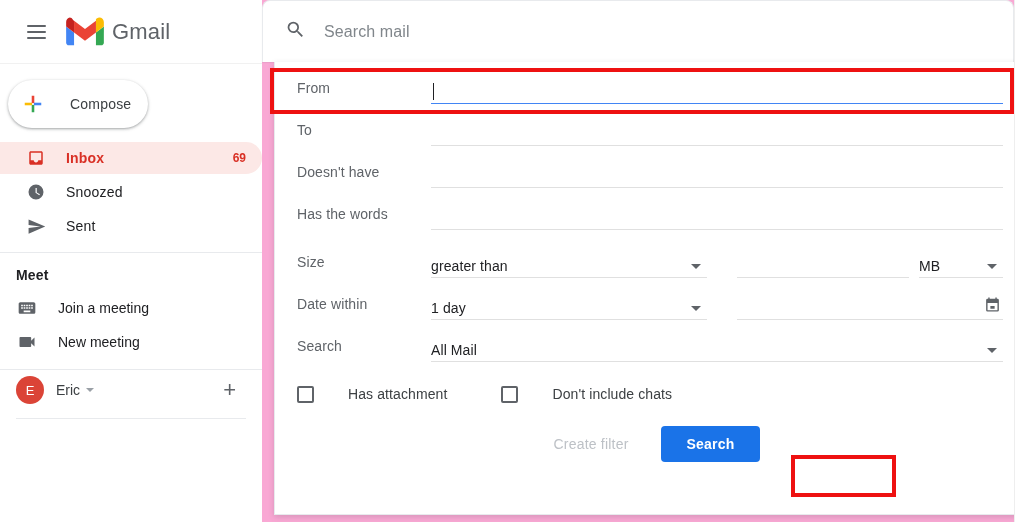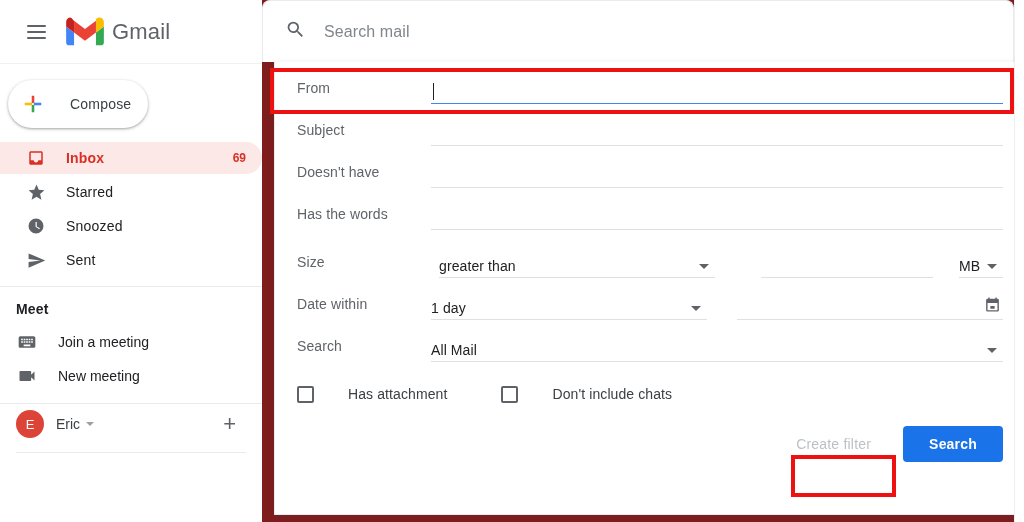--- a/index.html
+++ b/index.html
@@ -3,21 +3,21 @@
 <meta charset="utf-8">
 <style>
   * { box-sizing: border-box; }
   html, body {
     margin: 0; padding: 0;
     width: 1024px; height: 522px;
     background: #ffffff;
     font-family: "Liberation Sans", sans-serif;
     overflow: hidden;
   }
-  #app { position: relative; width: 1024px; height: 522px; background: #7f1d1d; }
+  #app { position: relative; width: 1024px; height: 522px; background: #f9a8d4; }
 
   
   #sidebar { position: absolute; left: 0; top: 0; width: 262px; height: 522px; background: #fff; }
 
   .topbar { height: 64px; display: flex; align-items: center; padding-left: 16px; border-bottom: 1px solid #f1f1f1; }
   .hamburger { width: 40px; height: 40px; display: flex; flex-direction: column; justify-content: center; align-items: center; gap: 4px; cursor: pointer; border-radius: 50%; }
   .hamburger span { display: block; width: 19px; height: 2px; background: #5f6368; border-radius: 1px; }
 
   .gmail-logo { display: flex; align-items: center; margin-left: 10px; }
   .m-mark { width: 38px; height: 29px; }
@@ -94,21 +94,21 @@
   .sel { position: relative; border-bottom: 1px solid #e0e0e0; height: 26px; display: flex; align-items: flex-end; padding-bottom: 3px; cursor: pointer; margin-top: 24px; }
   .sel .txt { font-size: 14px; color: #202124; letter-spacing: .1px; }
   .tri { position: absolute; right: 6px; bottom: 8px; width: 0; height: 0; border-left: 5px solid transparent; border-right: 5px solid transparent; border-top: 5px solid #5f6368; }
 
   .plainline { border-bottom: 1px solid #e0e0e0; height: 26px; }
 
   .cbrow { display: flex; align-items: center; height: 52px; margin-top: 6px; gap: 20px; }
   .cb { width: 17px; height: 17px; border: 2px solid #5f6368; border-radius: 2px; cursor: pointer; flex: 0 0 17px; }
   .cblabel { font-size: 14px; color: #3c4043; margin-left: 14px; margin-right: 34px; letter-spacing: .1px; }
 
-  .btnrow { display: flex; align-items: center; justify-content: flex-end; margin-top: 6px; }
+  .btnrow { display: flex; align-items: center; justify-content: center; margin-top: 6px; }
   .btn-createfilter {
     font-size: 14px; color: #bdc1c6; background: transparent; border: none;
     padding: 9px 14px; cursor: default; letter-spacing: .2px; font-family: inherit;
   }
   .btn-search {
     font-size: 14px; color: #fff; background: #1a73e8; border: none;
     padding: 10px 26px; border-radius: 4px; cursor: pointer;
     font-weight: bold; letter-spacing: .2px; margin-left: 18px; font-family: inherit;
   }
 
@@ -157,28 +157,20 @@
       <div class="navitem active">
         <span class="ic">
           <svg width="18" height="18" viewBox="0 0 24 24" fill="#d93025">
             <path d="M19 3H5c-1.1 0-2 .9-2 2v14c0 1.1.9 2 2 2h14c1.1 0 2-.9 2-2V5c0-1.1-.9-2-2-2zm0 12h-4c0 1.66-1.35 3-3 3s-3-1.34-3-3H4.99V5H19v10z"></path>
           </svg>
         </span>
         <span class="lbl">Inbox</span>
         <span class="count">69</span>
       </div>
 
-      <div class="navitem">
-        <span class="ic">
-          <svg width="19" height="19" viewBox="0 0 24 24" fill="#5f6368">
-            <path d="M12 17.27L18.18 21l-1.64-7.03L22 9.24l-7.19-.61L12 2 9.19 8.63 2 9.24l5.46 4.73L5.82 21z"></path>
-          </svg>
-        </span>
-        <span class="lbl">Starred</span>
-      </div>
 
       <div class="navitem">
         <span class="ic">
           <svg width="18" height="18" viewBox="0 0 24 24" fill="#5f6368">
             <path d="M12 2a10 10 0 100 20 10 10 0 000-20zm1 10.6l4.2 2.5-.8 1.3L11.4 13V6.5H13v6.1z"></path>
           </svg>
         </span>
         <span class="lbl">Snoozed</span>
       </div>
 
@@ -234,37 +226,37 @@
 
   <div id="panel">
 
     <div class="frow">
       <span class="flabel">From</span>
       <span class="fline focused">
         <span class="caretbar"></span>
       </span>
     </div>
 
-
-    <div class="frow">
-      <span class="flabel">Subject</span>
+    <div class="frow">
+      <span class="flabel">To</span>
       <span class="fline"></span>
     </div>
+
 
     <div class="frow">
       <span class="flabel">Doesn't have</span>
       <span class="fline"></span>
     </div>
 
     <div class="frow">
       <span class="flabel">Has the words</span>
       <span class="fline"></span>
     </div>
 
-    <div class="frow" style="margin-top:6px;gap:8px;">
+    <div class="frow" style="margin-top:6px;">
       <span class="flabel">Size</span>
       <span class="sel" style="flex:0 0 276px;">
         <span class="txt">greater than</span>
         <span class="tri"></span>
       </span>
       <span style="flex:0 0 30px;"></span>
       <span class="plainline" style="flex:0 0 172px;"></span>
       <span style="flex:0 0 10px;"></span>
       <span class="sel" style="flex:1;">
         <span class="txt">MB</span>

